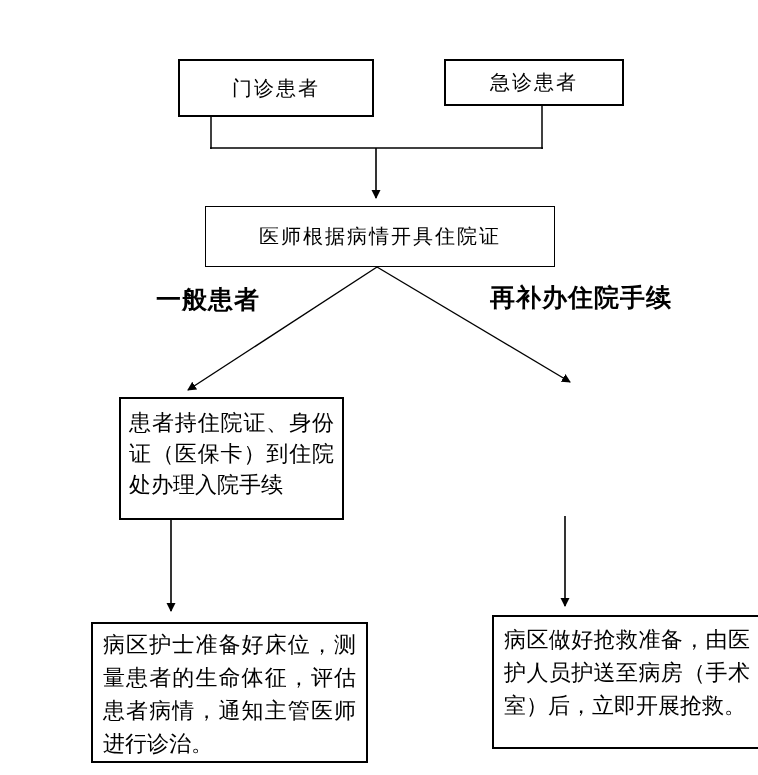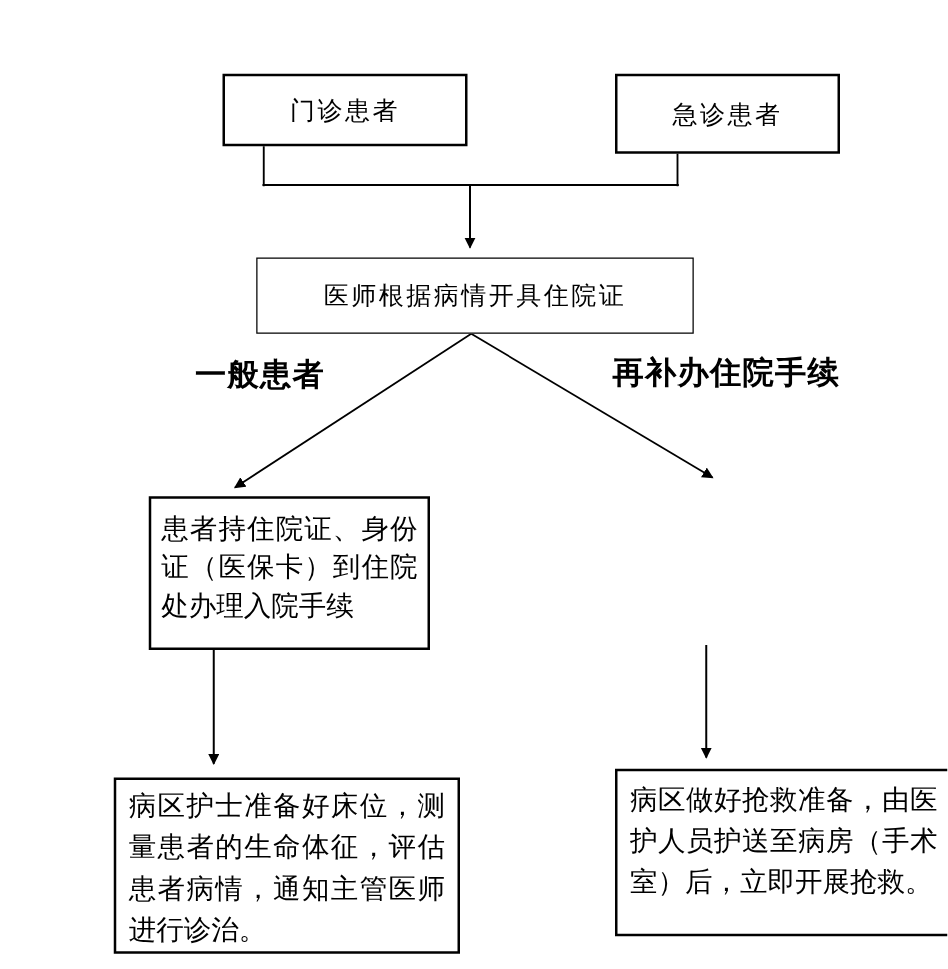--- a/index.html
+++ b/index.html
@@ -37,21 +37,21 @@
     text-align: center;
   }
   .node.body {
     font-size: 22px;
     text-align: justify;
     margin-left: 44px;
   }
   .node.body .txt { display: block; }
   
   .n-outpatient { left: 137px; top: 59px;  width: 196px; height: 58px; margin-left: 41px; }
-  .n-emergency  { left: 444px; top: 59px;  width: 180px; height: 64px; margin-left: 48px; }
+  .n-emergency  { left: 444px; top: 59px;  width: 180px; height: 47px; }
   
   .n-admission  { left: 205px; top: 206px; width: 350px; height: 61px; border-width: 1.5px; }
   
   .branch-label {
     position: absolute;
     font-size: 25px;
     font-weight: bold;
     letter-spacing: 1px;
     white-space: nowrap;
     color: #000000;

